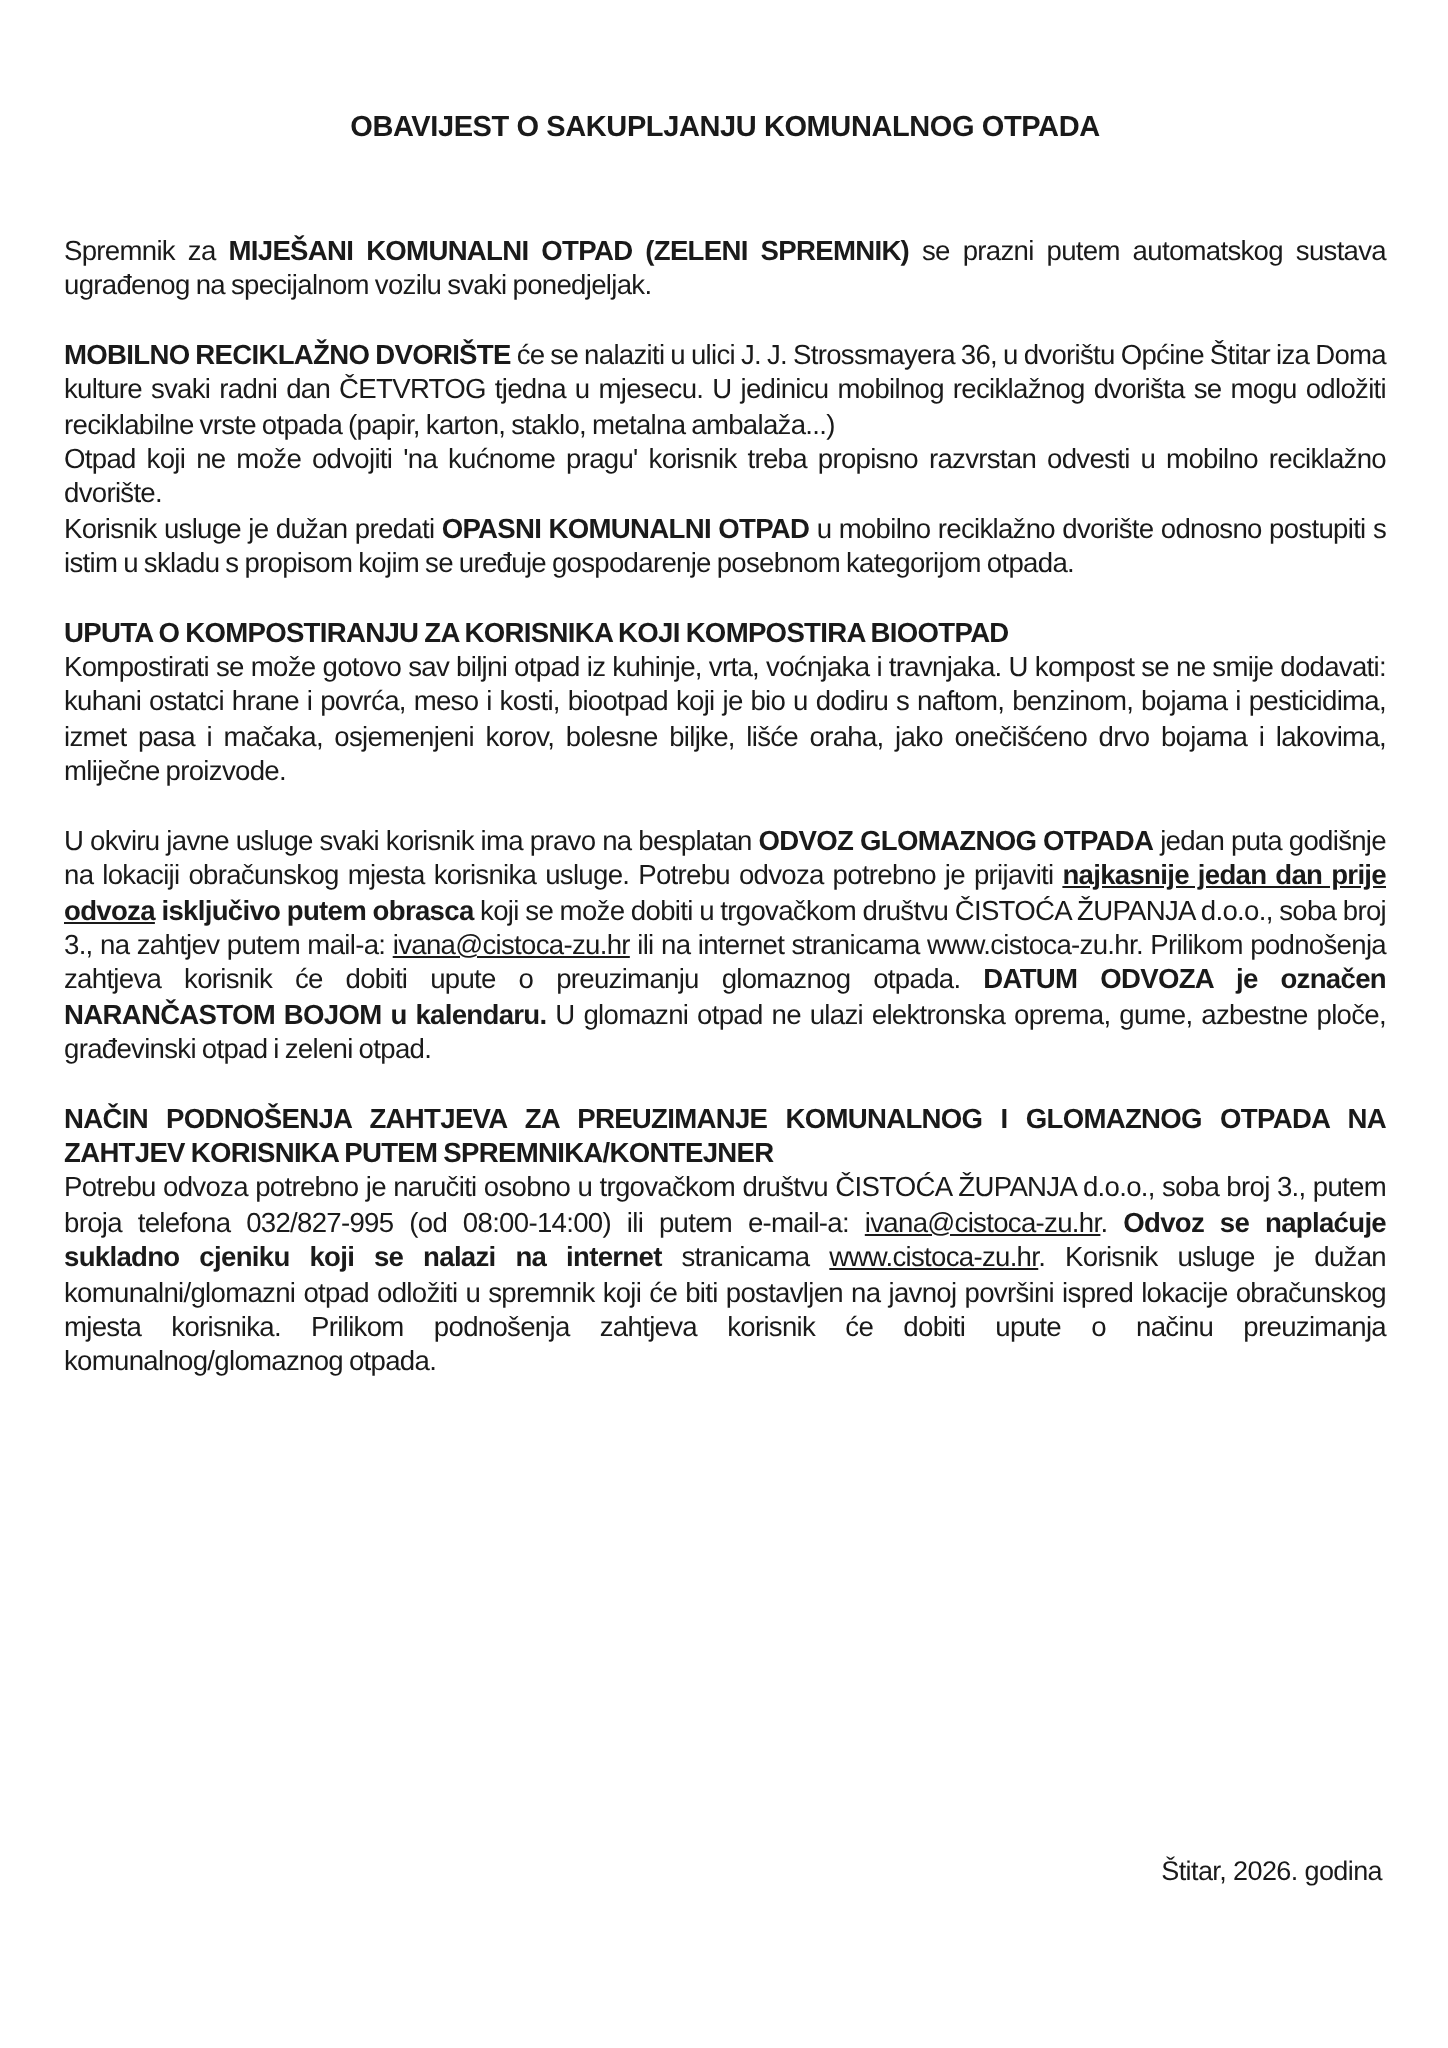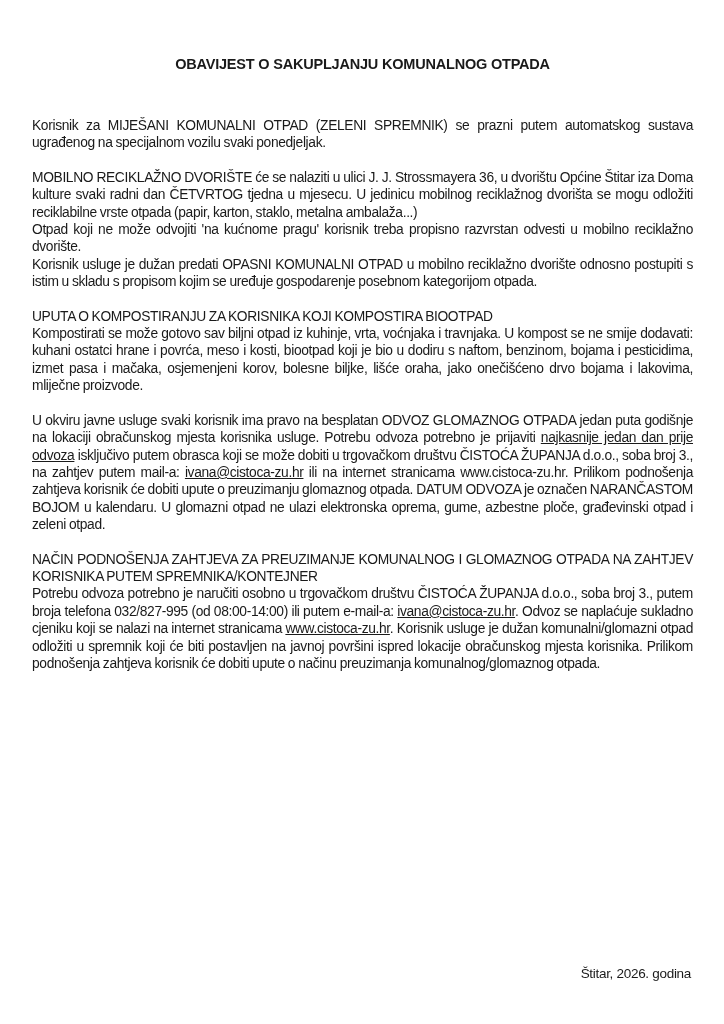--- a/index.html
+++ b/index.html
@@ -31,37 +31,37 @@
     margin: 0 0 45px 0;
   }
   .para {
     font-size: 13.8px;
     line-height: 17.4px;
     text-align: justify;
     letter-spacing: -0.35px;
     word-spacing: -0.5px;
     margin: 0 0 17px 0;
   }
-  .b { font-weight: normal; }
+  .b { font-weight: bold; }
   .u { text-decoration: underline; }
   .footer {
     position: absolute;
-    top: 966px;
+    top: 928px;
     right: 33px;
     font-size: 13.5px;
     letter-spacing: -0.3px;
     color: #1a1a1a;
   }
 </style>
 </head>
 <body>
 
 <div class="page">
   <h1 class="title">OBAVIJEST O SAKUPLJANJU KOMUNALNOG OTPADA</h1>
 
-  <p class="para"><span>Korisnik za </span><span class="b">MIJEŠANI KOMUNALNI OTPAD (ZELENI SPREMNIK)</span><span> se prazni putem automatskog sustava ugrađenog na specijalnom vozilu svaki ponedjeljak.</span></p>
+  <p class="para"><span>Spremnik za </span><span class="b">MIJEŠANI KOMUNALNI OTPAD (ZELENI SPREMNIK)</span><span> se prazni putem automatskog sustava ugrađenog na specijalnom vozilu svaki ponedjeljak.</span></p>
   <p class="para"><span class="b">MOBILNO RECIKLAŽNO DVORIŠTE</span><span> će se nalaziti u ulici J. J. Strossmayera 36, u dvorištu Općine Štitar iza Doma kulture svaki radni dan ČETVRTOG tjedna u mjesecu.  U jedinicu mobilnog reciklažnog dvorišta se mogu odložiti reciklabilne vrste otpada (papir, karton, staklo, metalna ambalaža...)</span><br><span>Otpad koji ne može odvojiti 'na kućnome pragu' korisnik treba propisno razvrstan odvesti u mobilno reciklažno dvorište.</span><br><span>Korisnik usluge je dužan predati </span><span class="b">OPASNI KOMUNALNI OTPAD</span><span> u mobilno reciklažno dvorište odnosno postupiti s istim u skladu s propisom kojim se uređuje gospodarenje posebnom kategorijom otpada.</span></p>
   <p class="para"><span class="b">UPUTA O KOMPOSTIRANJU ZA KORISNIKA KOJI KOMPOSTIRA BIOOTPAD</span><br><span>Kompostirati se može gotovo sav biljni otpad iz kuhinje, vrta, voćnjaka i travnjaka. U kompost se ne smije dodavati: kuhani ostatci hrane i povrća, meso i kosti, biootpad koji je bio u dodiru s naftom, benzinom, bojama i pesticidima, izmet pasa i mačaka, osjemenjeni korov, bolesne biljke, lišće oraha, jako onečišćeno drvo bojama i lakovima, mliječne proizvode.</span></p>
   <p class="para"><span>U okviru javne usluge svaki korisnik ima pravo na besplatan </span><span class="b">ODVOZ GLOMAZNOG OTPADA</span><span> jedan puta godišnje na lokaciji obračunskog mjesta korisnika usluge. Potrebu odvoza potrebno je prijaviti </span><span class="b u">najkasnije jedan dan prije odvoza</span><span class="b"> isključivo putem obrasca</span><span> koji se može dobiti u trgovačkom društvu ČISTOĆA ŽUPANJA d.o.o., soba broj 3., na zahtjev putem mail-a: </span><span class="u">ivana@cistoca-zu.hr</span><span> ili na internet stranicama www.cistoca-zu.hr. Prilikom podnošenja zahtjeva korisnik će dobiti upute o preuzimanju glomaznog otpada. </span><span class="b">DATUM ODVOZA je označen NARANČASTOM BOJOM u kalendaru.</span><span> U glomazni otpad ne ulazi elektronska oprema, gume, azbestne ploče, građevinski otpad i zeleni otpad.</span></p>
   <p class="para"><span class="b">NAČIN PODNOŠENJA ZAHTJEVA ZA PREUZIMANJE KOMUNALNOG I GLOMAZNOG OTPADA NA ZAHTJEV KORISNIKA PUTEM SPREMNIKA/KONTEJNER</span><br><span>Potrebu odvoza potrebno je naručiti osobno u trgovačkom društvu ČISTOĆA ŽUPANJA d.o.o., soba broj 3., putem broja telefona 032/827-995 (od 08:00-14:00) ili putem e-mail-a: </span><span class="u">ivana@cistoca-zu.hr</span><span>. </span><span class="b">Odvoz se naplaćuje sukladno cjeniku koji se nalazi na internet</span><span> stranicama </span><span class="u">www.cistoca-zu.hr</span><span>. Korisnik usluge je dužan komunalni/glomazni otpad odložiti u spremnik koji će biti postavljen na javnoj površini ispred lokacije obračunskog mjesta korisnika. Prilikom podnošenja zahtjeva korisnik će dobiti upute o načinu preuzimanja komunalnog/glomaznog otpada.</span></p>
 
   <div class="footer">Štitar, 2026. godina</div>
 </div>
 
 </body></html>

